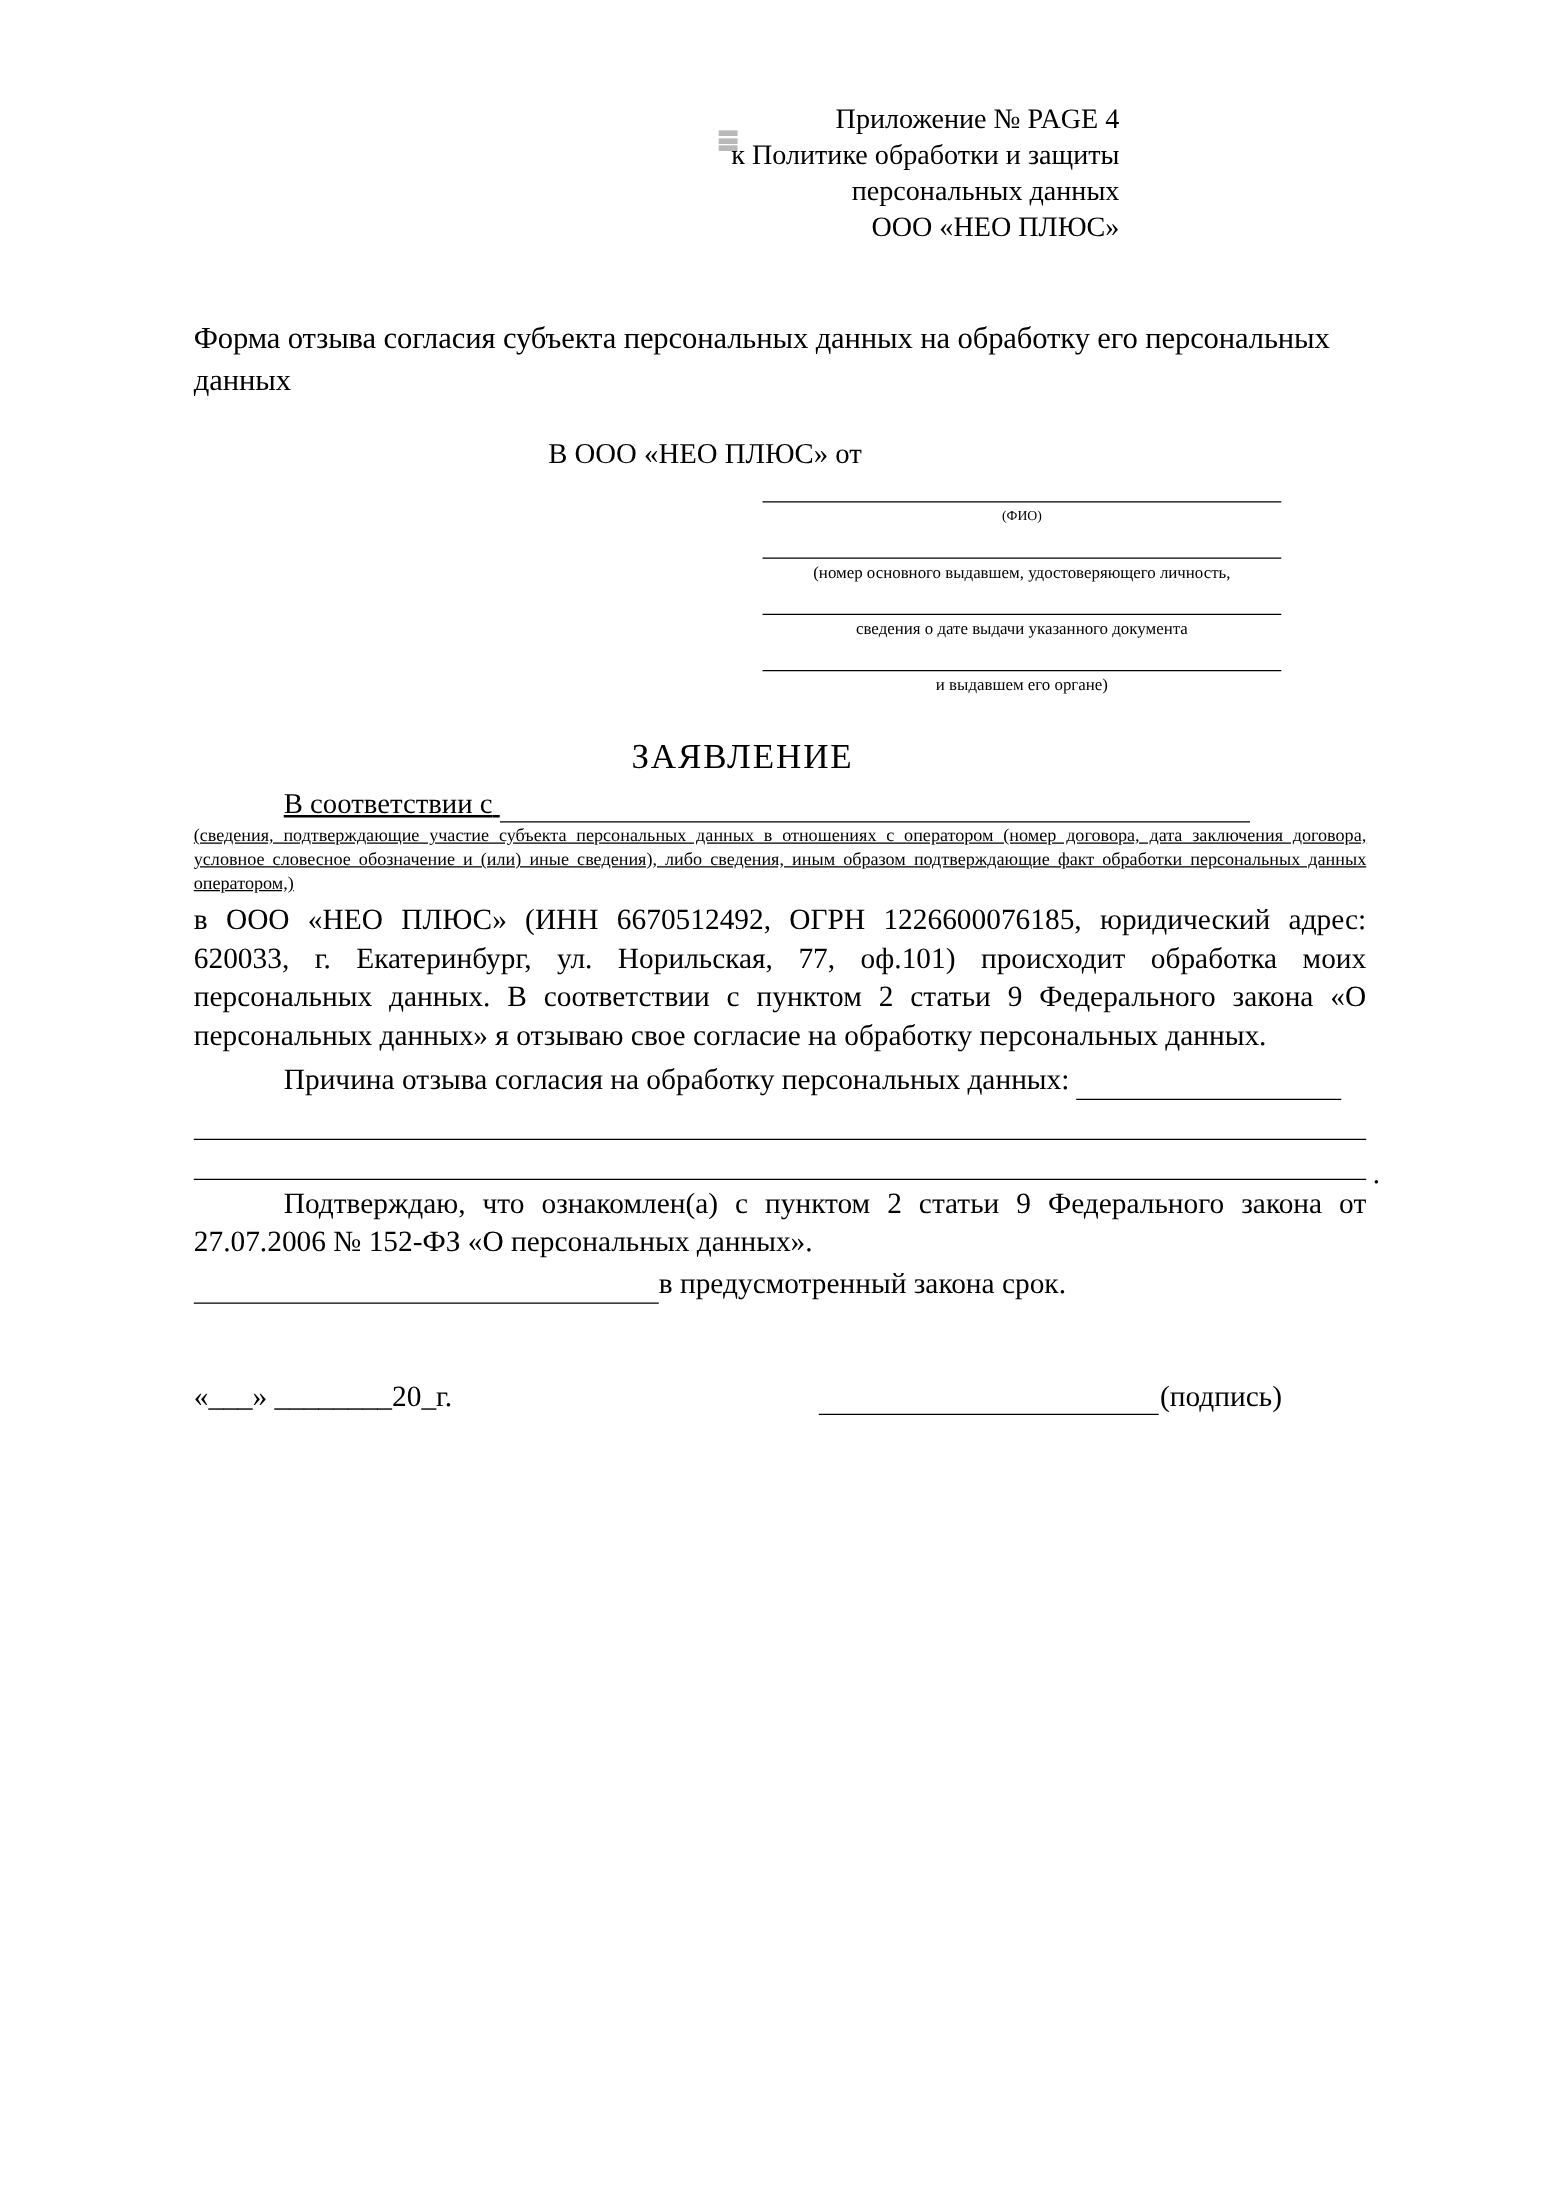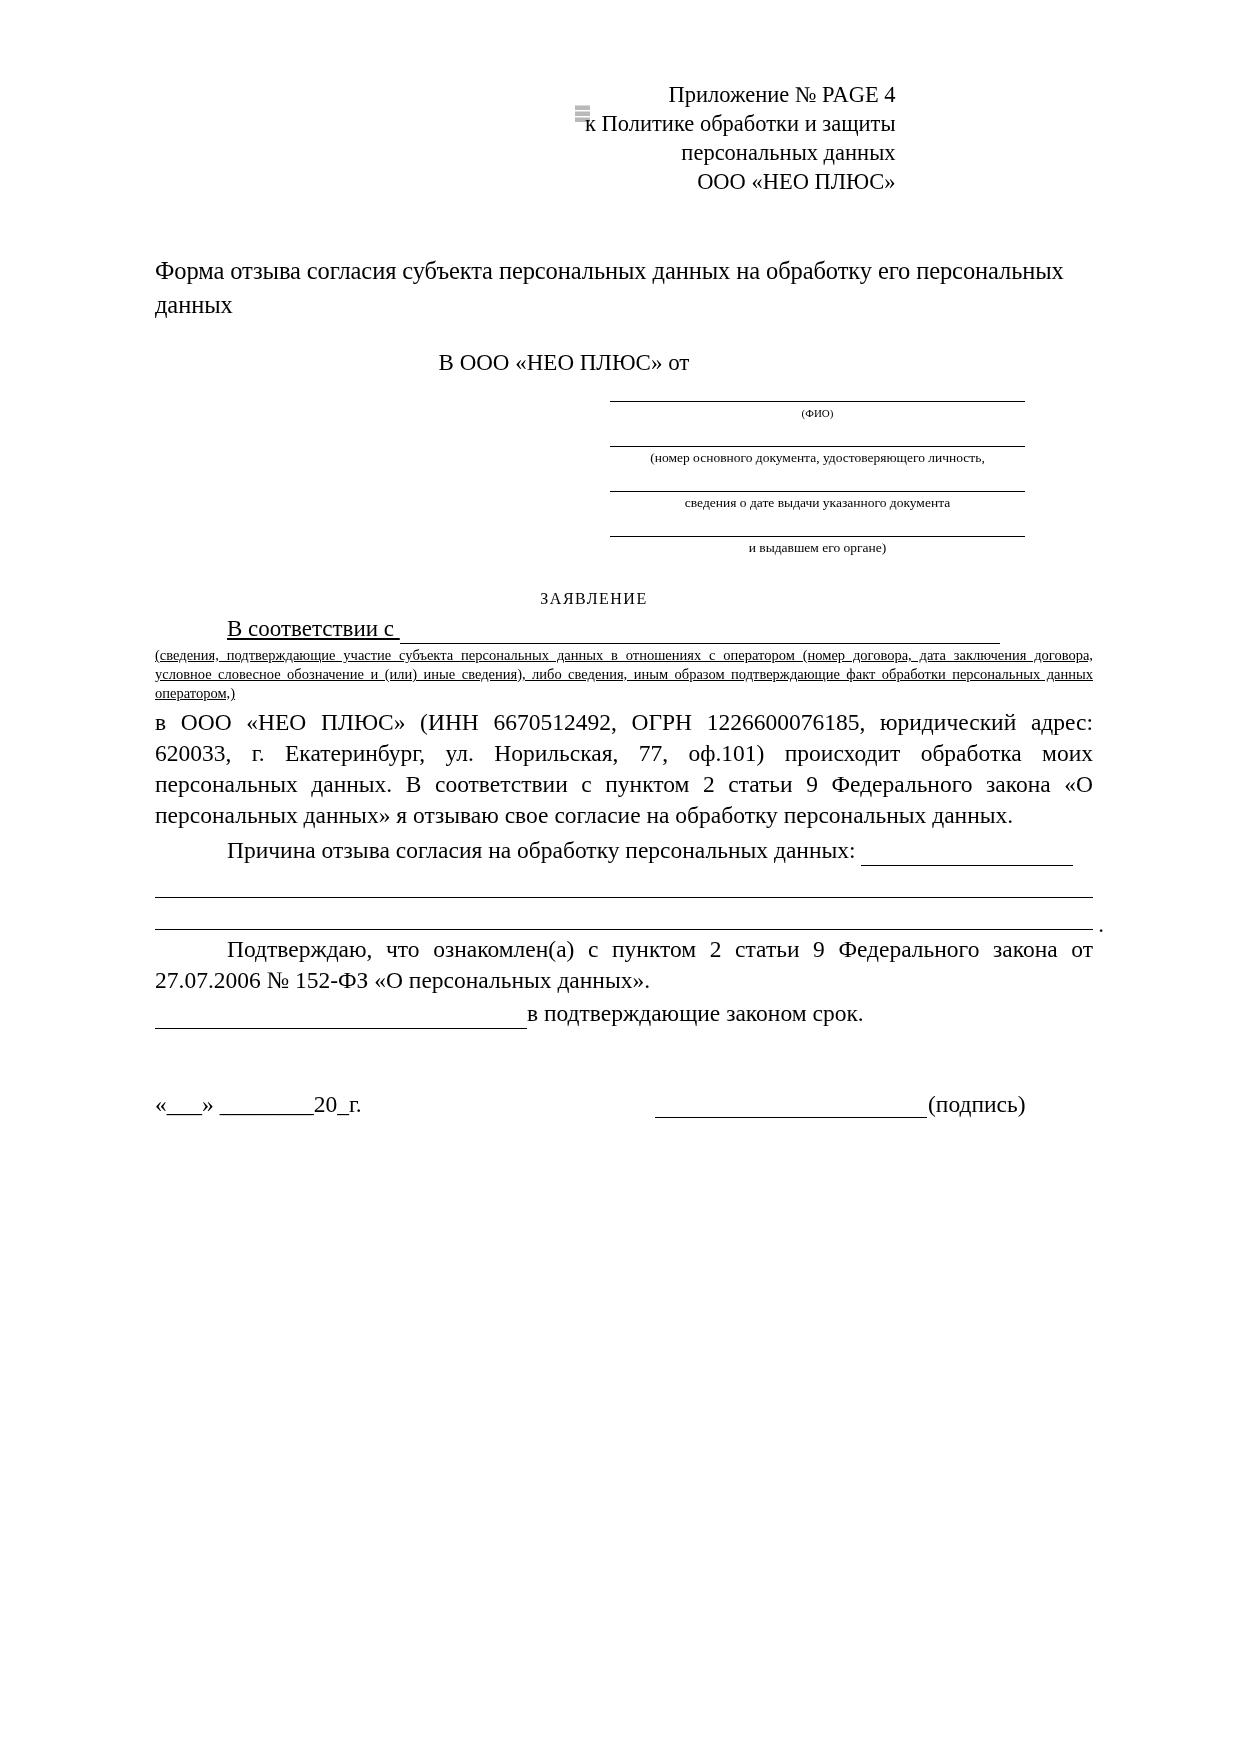--- a/index.html
+++ b/index.html
@@ -93,21 +93,21 @@
     padding-bottom: 3px;
   }
   .rule-caption.small {
     font-size: 13.5px;
   }
 
   
   .statement-head {
     margin-top: 30px;
     text-align: center;
-    font-size: 16px;
+    font-size: 28px;
     letter-spacing: 1.5px;
     padding-right: 60px;
   }
 
   .para {
     font-size: 23px;
     line-height: 30px;
     text-align: justify;
     margin-top: 6px;
   }
@@ -202,21 +202,21 @@
     <div class="doc-title">Форма отзыва согласия субъекта персональных данных на обработку его персональных данных</div>
 
     <div class="to-block">
       <div class="to-line">В ООО «НЕО ПЛЮС» от</div>
 
       <div class="rule-group">
         <div class="rule"></div>
         <div class="rule-caption">(ФИО)</div>
 
         <div class="rule"></div>
-        <div class="rule-caption small">(номер основного документа, удостоверяющего личность,</div>
+        <div class="rule-caption small">(номер основного выдавшем, удостоверяющего личность,</div>
 
         <div class="rule"></div>
         <div class="rule-caption small">сведения о дате выдачи указанного документа</div>
 
         <div class="rule"></div>
         <div class="rule-caption small">и выдавшем его органе)</div>
       </div>
     </div>
 
     <div class="statement-head">ЗАЯВЛЕНИЕ</div>
@@ -236,21 +236,21 @@
     </div>
     <div class="blank-full"></div>
     <div class="blank-full with-dot">
       <span class="dot-end">.</span>
     </div>
 
     <div class="body-para indent">Подтверждаю, что ознакомлен(а) с пунктом 2 статьи 9 Федерального закона от 27.07.2006 № 152-ФЗ «О персональных данных».</div>
 
 
     <div class="addr-line">
-      <span class="addr-fill"></span><span>в подтверждающие законом срок.</span>
+      <span class="addr-fill"></span><span>в предусмотренный закона срок.</span>
     </div>
 
     <div class="sign-row">
       <div class="sign-date">«___» ________20_г.</div>
       <div>
         <span class="sign-underline"></span><span>(подпись)</span>
       </div>
     </div>
 
   </div>

